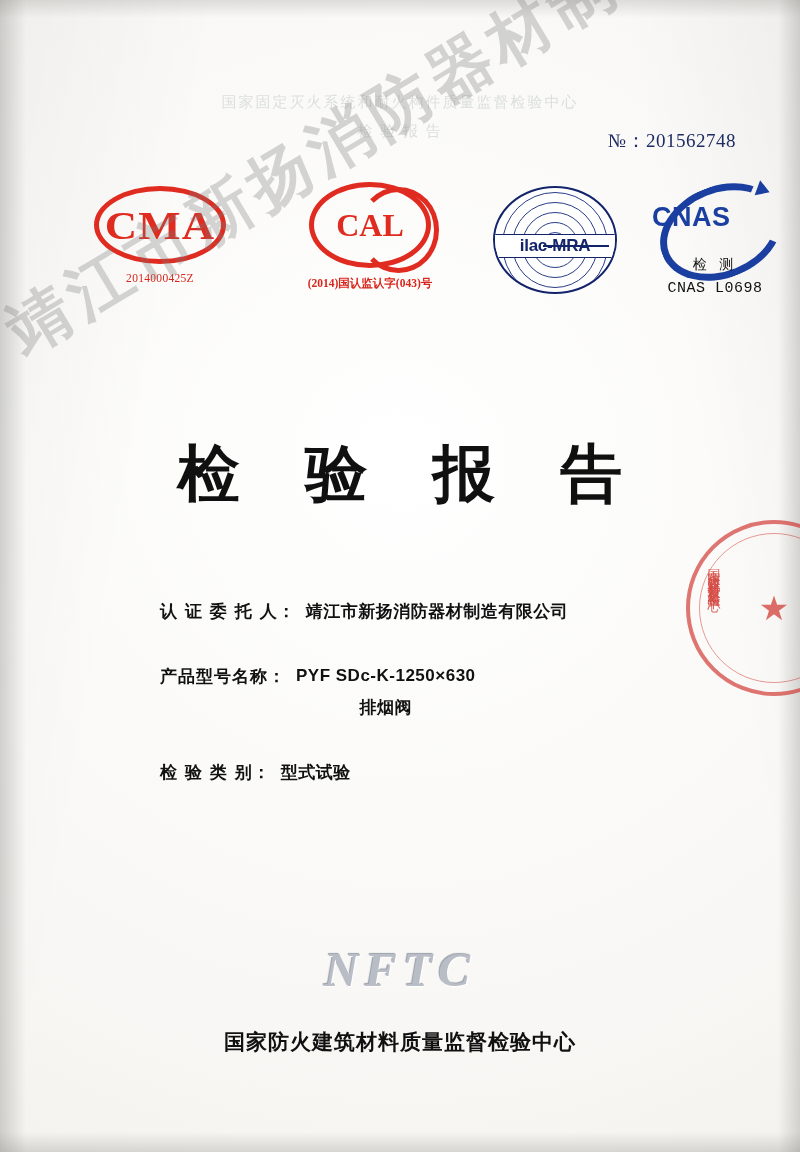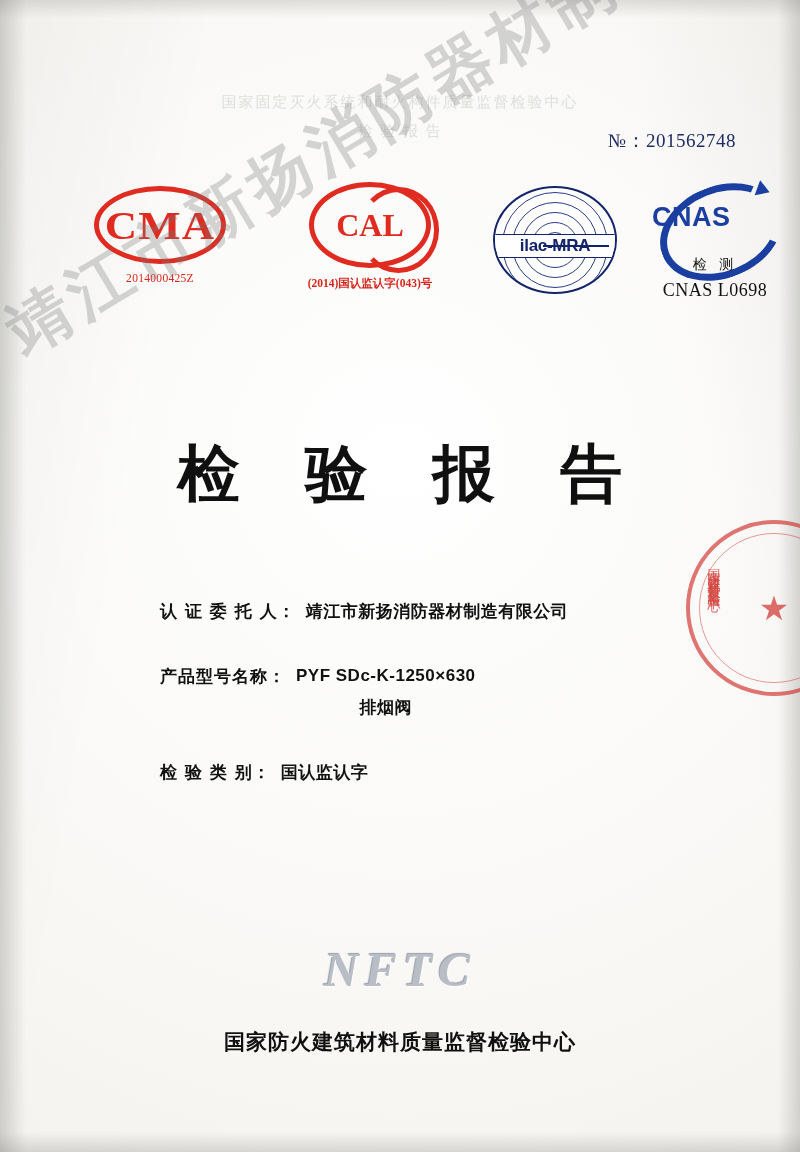--- a/index.html
+++ b/index.html
@@ -234,22 +234,22 @@
   .cnas-mark .cn-sub {
     position: absolute;
     left: 0; right: 0; bottom: 4px;
     text-align: center;
     font-size: 14px;
     color: #111;
     font-family: "DejaVu Sans", sans-serif;
     letter-spacing: 4px;
   }
   .logo-cnas .caption {
-    font-family: Liberation Serif, serif;
-    font-size: 18px;
+    font-family: Liberation Mono, monospace;
+    font-size: 15px;
     color: #111;
     letter-spacing: 0.5px;
   }
 
   
   .doc-title {
     position: absolute;
     top: 432px;
     left: 0; right: 0;
     text-align: center;
@@ -455,21 +455,21 @@
     <div class="field-row">
       <div class="field-label">产品型号名称：</div>
       <div class="field-value">
         <span class="field-value-serif">PYF SDc-K-1250×630</span>
         <span class="line2">排烟阀</span>
       </div>
     </div>
 
     <div class="field-row">
       <div class="field-label">检 验 类 别：</div>
-      <div class="field-value">国认监认字</div>
+      <div class="field-value">型式试验</div>
     </div>
 
   </div>
 
   <div class="nftc">NFTC</div>
 
   <div class="org-name">国家防火建筑材料质量监督检验中心</div>
 
   <div class="watermark">靖江市新扬消防器材制造有限公司</div>
 

